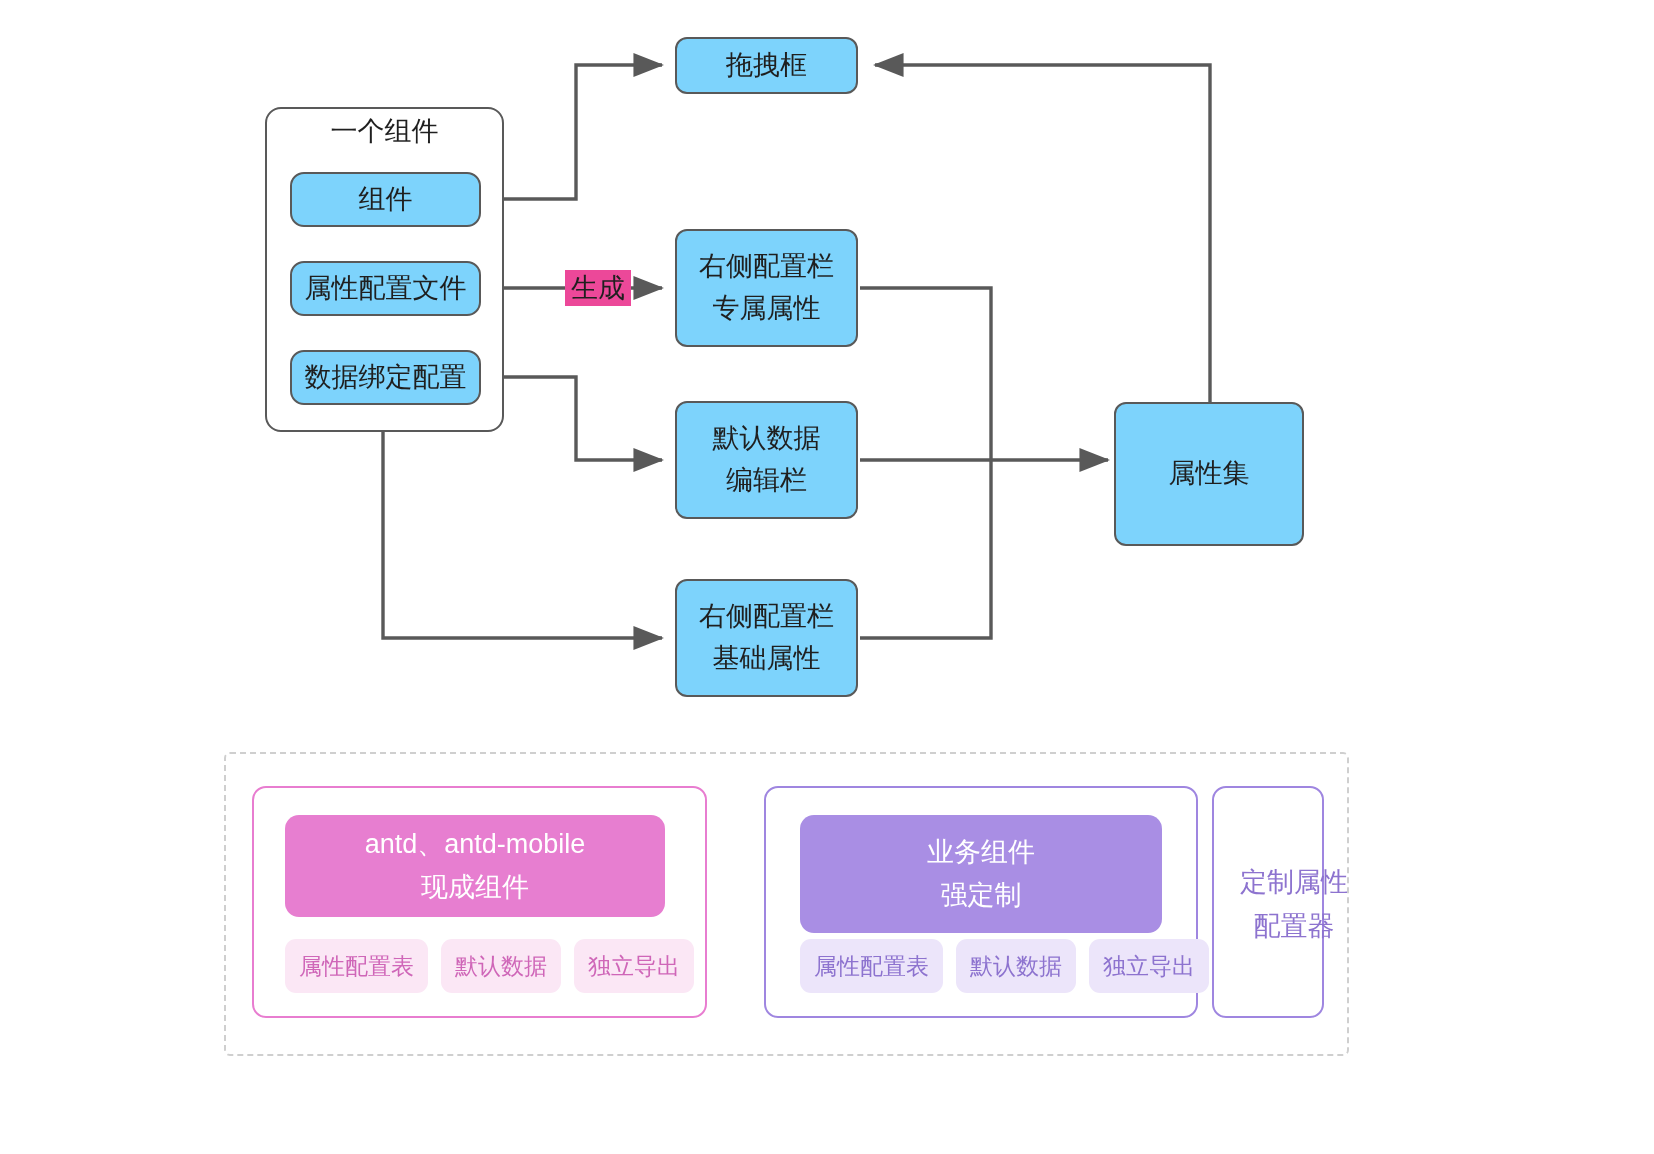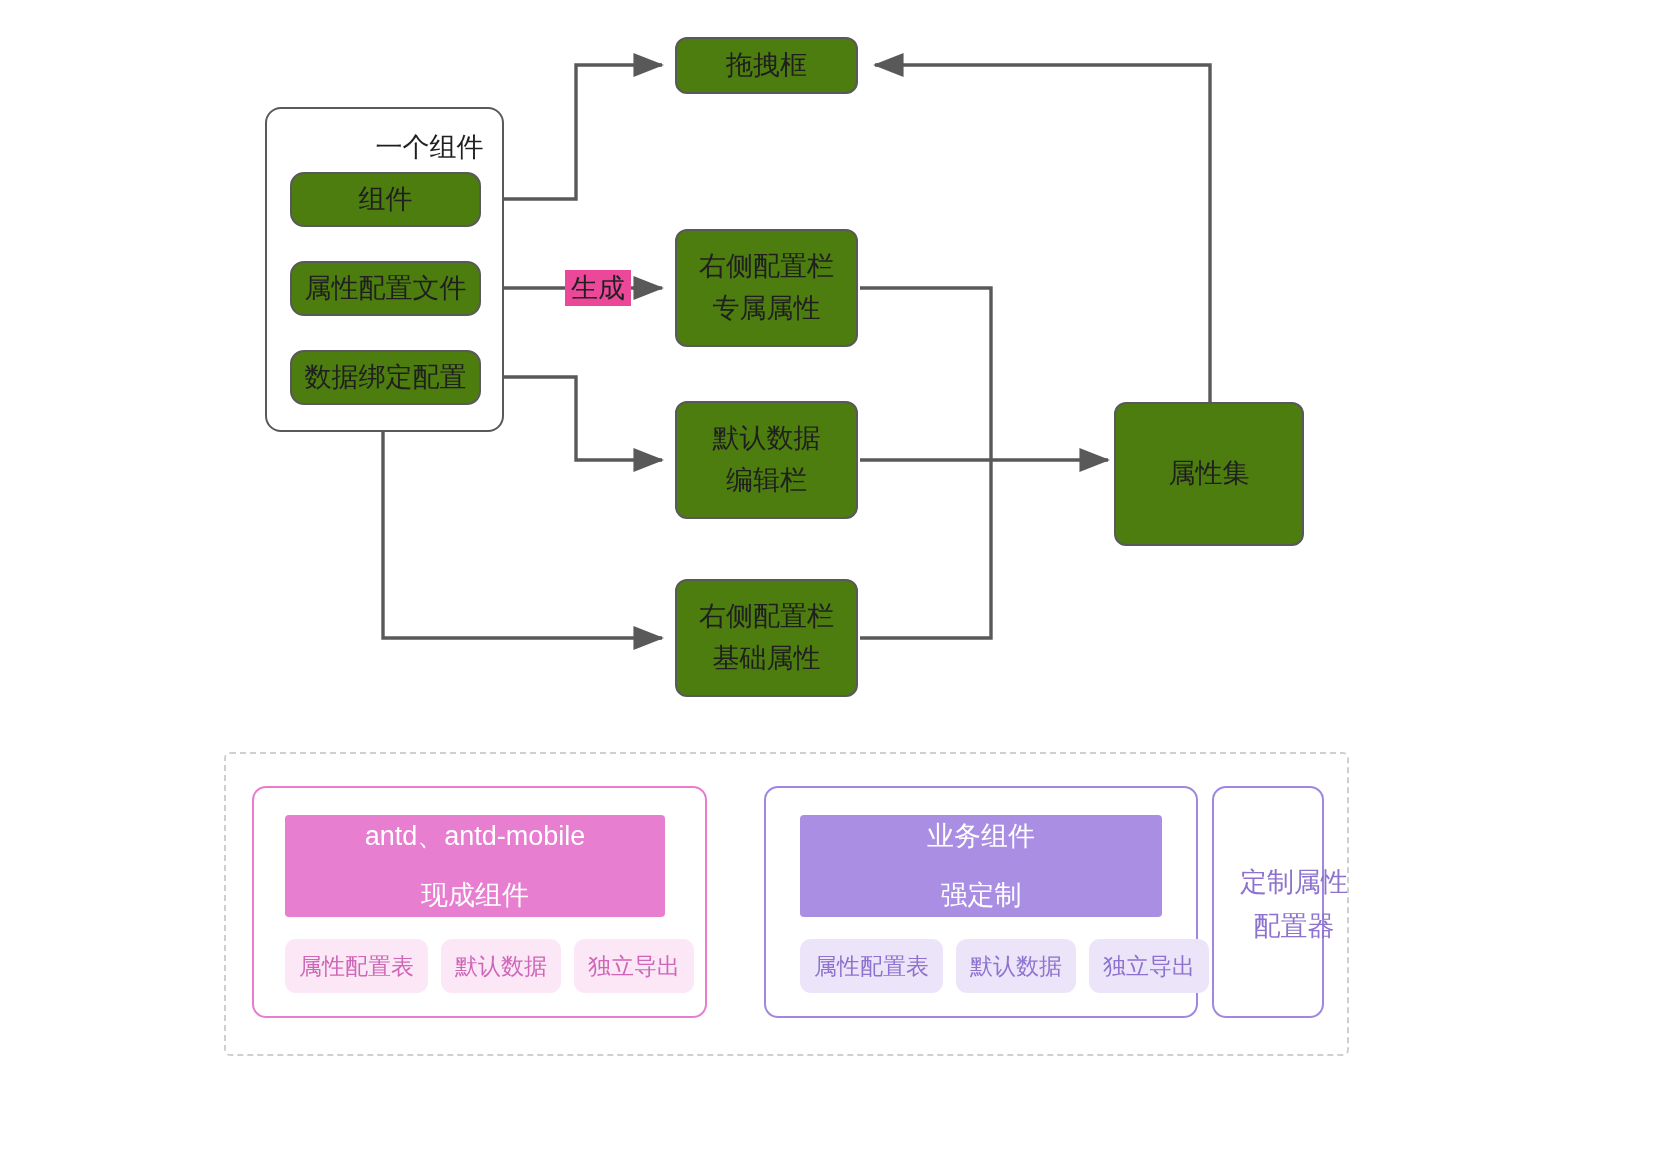--- a/index.html
+++ b/index.html
@@ -24,21 +24,21 @@
     position: absolute;
     left: 0; top: 0;
     width: 1654px;
     height: 1154px;
   }
 
   
   .node {
     position: absolute;
     box-sizing: border-box;
-    background: #4d7c0f;
+    background: #7dd3fc;
     border: 2.5px solid #595959;
     border-radius: 12px;
     display: flex;
     flex-direction: column;
     align-items: center;
     justify-content: center;
     color: #1f1f1f;
     font-size: 27px;
     line-height: 1.55;
     text-align: center;
@@ -86,25 +86,25 @@
     border: 2.5px solid;
     padding-left: 26px;
   }
   .cat-card.pink { border-color: #e87dd0; }
   .cat-card.purple { border-color: #9f86e0; }
   .cat-card.plain { border-color: #9f86e0; }
 
   .cat-head {
     position: absolute;
     box-sizing: border-box;
-    border-radius: 4px;
+    border-radius: 14px;
     display: flex;
     flex-direction: column;
     align-items: center;
-    justify-content: space-between;
+    justify-content: center;
     color: #ffffff;
     font-size: 27px;
     line-height: 1.6;
     text-align: center;
   }
   .cat-head.pink { background: #e77ed0; }
   .cat-head.purple { background: #a98ee4; }
 
   .chip-row {
     position: absolute;
@@ -161,21 +161,21 @@
 
       <path d="M 860 638 L 991 638 L 991 460"></path>
 
       <path d="M 860 460 L 1108 460" marker-end="url(#arrowhead)"></path>
 
       <path d="M 1210 404 L 1210 65 L 875 65" marker-end="url(#arrowhead)"></path>
     </g>
   </svg>
 
   <div class="group-box" style="left:265px; top:107px; width:239px; height:325px;">
-    <div class="group-title" style="top:20px;padding-left:45px;">一个组件</div>
+    <div class="group-title" style="top:4px;">一个组件</div>
   </div>
 
   <div class="node" style="left:290px; top:172px; width:191px; height:55px; border-radius:14px;">
     <span>组件</span>
   </div>
 
   <div class="node" style="left:290px; top:261px; width:191px; height:55px; border-radius:14px;">
     <span>属性配置文件</span>
   </div>
 
@@ -215,21 +215,21 @@
     <span>antd、antd-mobile</span>
     <span>现成组件</span>
   </div>
   <div class="chip-row" style="left:285px; top:939px;">
     <div class="chip pink">属性配置表</div>
     <div class="chip pink">默认数据</div>
     <div class="chip pink">独立导出</div>
   </div>
 
   <div class="cat-card purple" style="left:764px; top:786px; width:434px; height:232px;"></div>
-  <div class="cat-head purple" style="left:800px; top:815px; width:362px; height:102px;">
+  <div class="cat-head purple" style="left:800px; top:815px; width:362px; height:118px;">
     <span>业务组件</span>
     <span>强定制</span>
   </div>
   <div class="chip-row" style="left:800px; top:939px;">
     <div class="chip purple">属性配置表</div>
     <div class="chip purple">默认数据</div>
     <div class="chip purple">独立导出</div>
   </div>
 
   <div class="cat-card plain" style="left:1212px; top:786px; width:112px; height:232px;">

